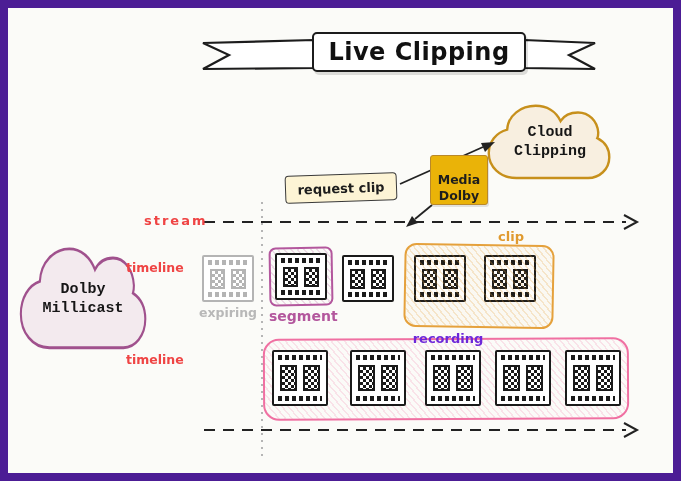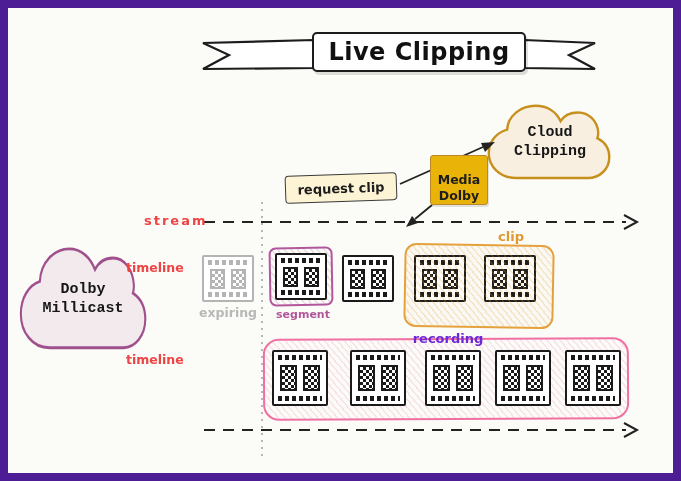--- a/index.html
+++ b/index.html
@@ -42,21 +42,21 @@
   .cloud-storage-label { left:492px; top:115px; width:100px; font-size:15px; line-height:19px; }
   .dolby-label { left:20px; top:272px; width:110px; font-size:15px; line-height:19px; }
 
   
   .lbl { position:absolute; font-weight:700; color:#ef4444; }
   .lbl .l { display:block; text-align:left; }
   .stream-label { left:136px; top:205px; width:58px; text-align:center; font-size:13px; letter-spacing:2px; }
   .t1-label { left:118px; top:252px; width:88px; font-size:12.5px; line-height:16px; }
   .t2-label { left:118px; top:344px; width:88px; font-size:12.5px; line-height:16px; }
   .expiring-label { left:186px; top:297px; width:68px; text-align:center; font-size:12.5px; color:#b8b8b8; }
-  .segment-label  { left:261px; top:300px; width:68px; text-align:center; font-size:11px; color:#b3579d; }
+  .segment-label  { left:261px; top:300px; width:68px; text-align:right; font-size:14px; color:#b3579d; }
   .clip-label     { left:396px; top:221px; width:120px; text-align:right; font-size:13px; color:#e09a2f; }
   .recording-label{ left:380px; top:323px; width:120px; text-align:center; font-size:13px; color:#6d28d9; }
 
   
   .strip {
     --ink:#1a1a1a;
     position:absolute; width:52px; height:47px;
     border:2px solid var(--ink); border-radius:2px; background:#ffffff;
     padding:3px 4px; display:flex; flex-direction:column; justify-content:space-between;
   }

